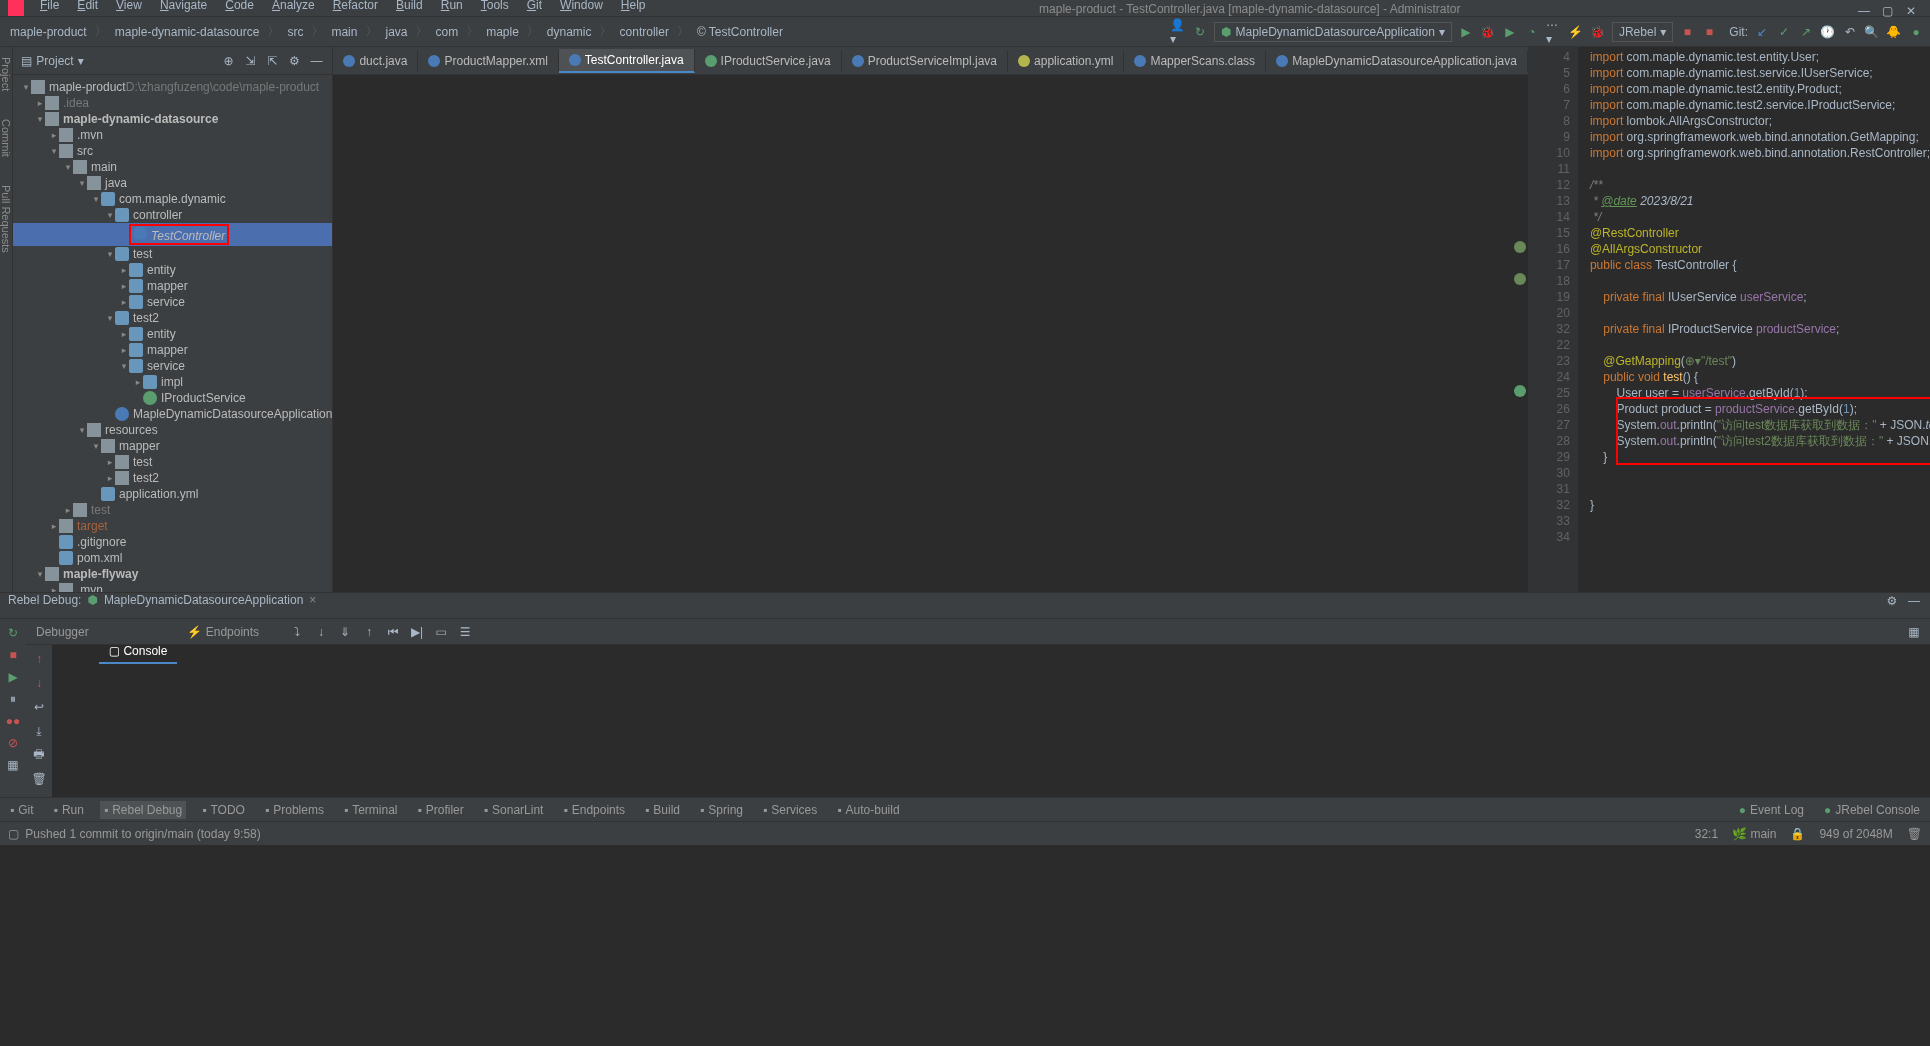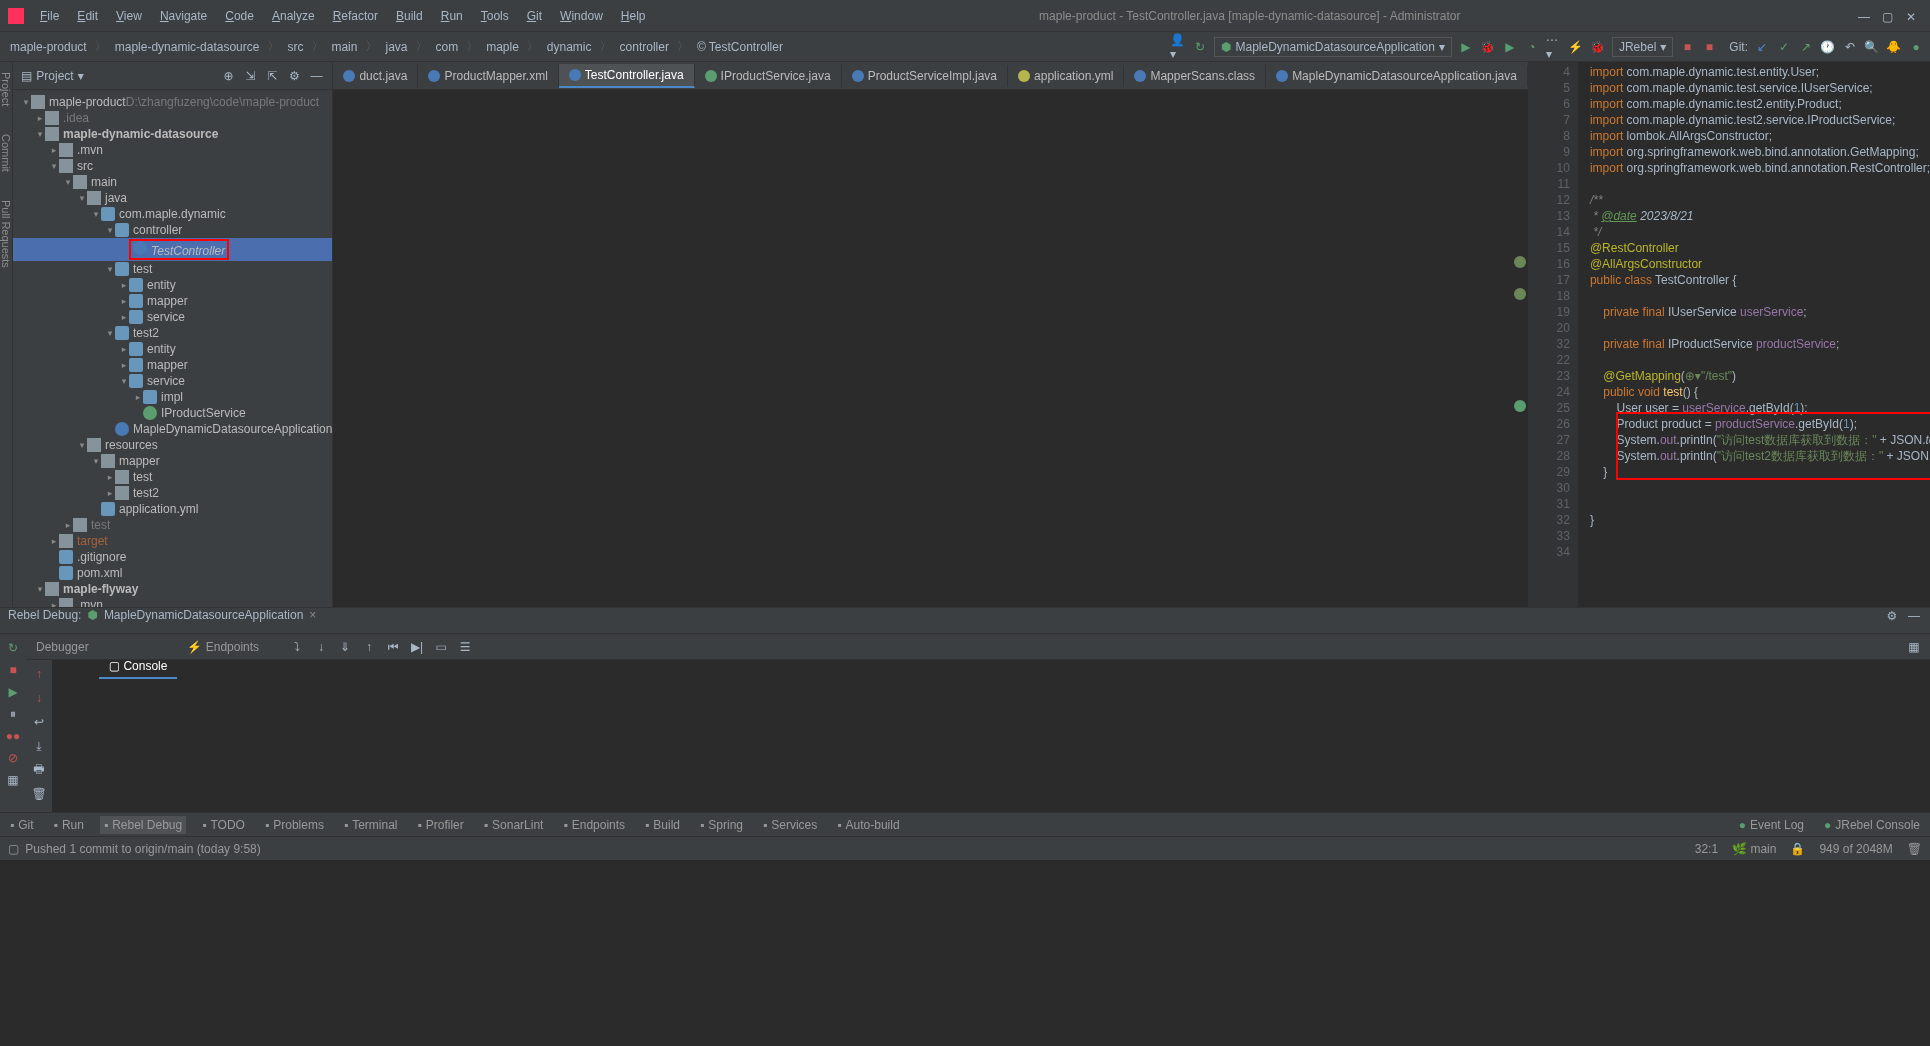--- a/index.html
+++ b/index.html
@@ -1,18 +1,18 @@
 <!DOCTYPE html>
 <html><head>
 <meta charset="utf-8">
 <style>
 * { margin: 0; padding: 0; box-sizing: border-box; font-family: 'Segoe UI', Arial, sans-serif; font-size: 12px; }
 body { background: #2b2b2b; color: #a9b7c6; overflow: hidden; width: 1930px; height: 1046px; }
 
-.titlebar { height: 32px; background: #3c3f41; display: flex; align-items: center; border-bottom: 1px solid #323232; }
+.titlebar { height: 17px; background: #3c3f41; display: flex; align-items: flex-end; border-bottom: 1px solid #323232; }
 .ij-icon { width: 16px; height: 16px; margin: 0 8px; background: #fe315d; display: inline-block; }
 .menubar { display: flex; gap: 2px; }
 .menu-item { padding: 4px 8px; cursor: pointer; }
 .title-center { flex: 1; text-align: center; color: #8c8c8c; }
 .window-controls { display: flex; gap: 12px; padding: 0 12px; }
 .win-btn { width: 12px; height: 12px; cursor: pointer; }
 
 .navbar { height: 30px; background: #3c3f41; display: flex; align-items: center; border-bottom: 1px solid #323232; padding: 0 6px; }
 .breadcrumb { display: flex; align-items: center; gap: 4px; flex: 1; }
 .bc-item { color: #a9b7c6; cursor: pointer; padding: 2px 4px; }

